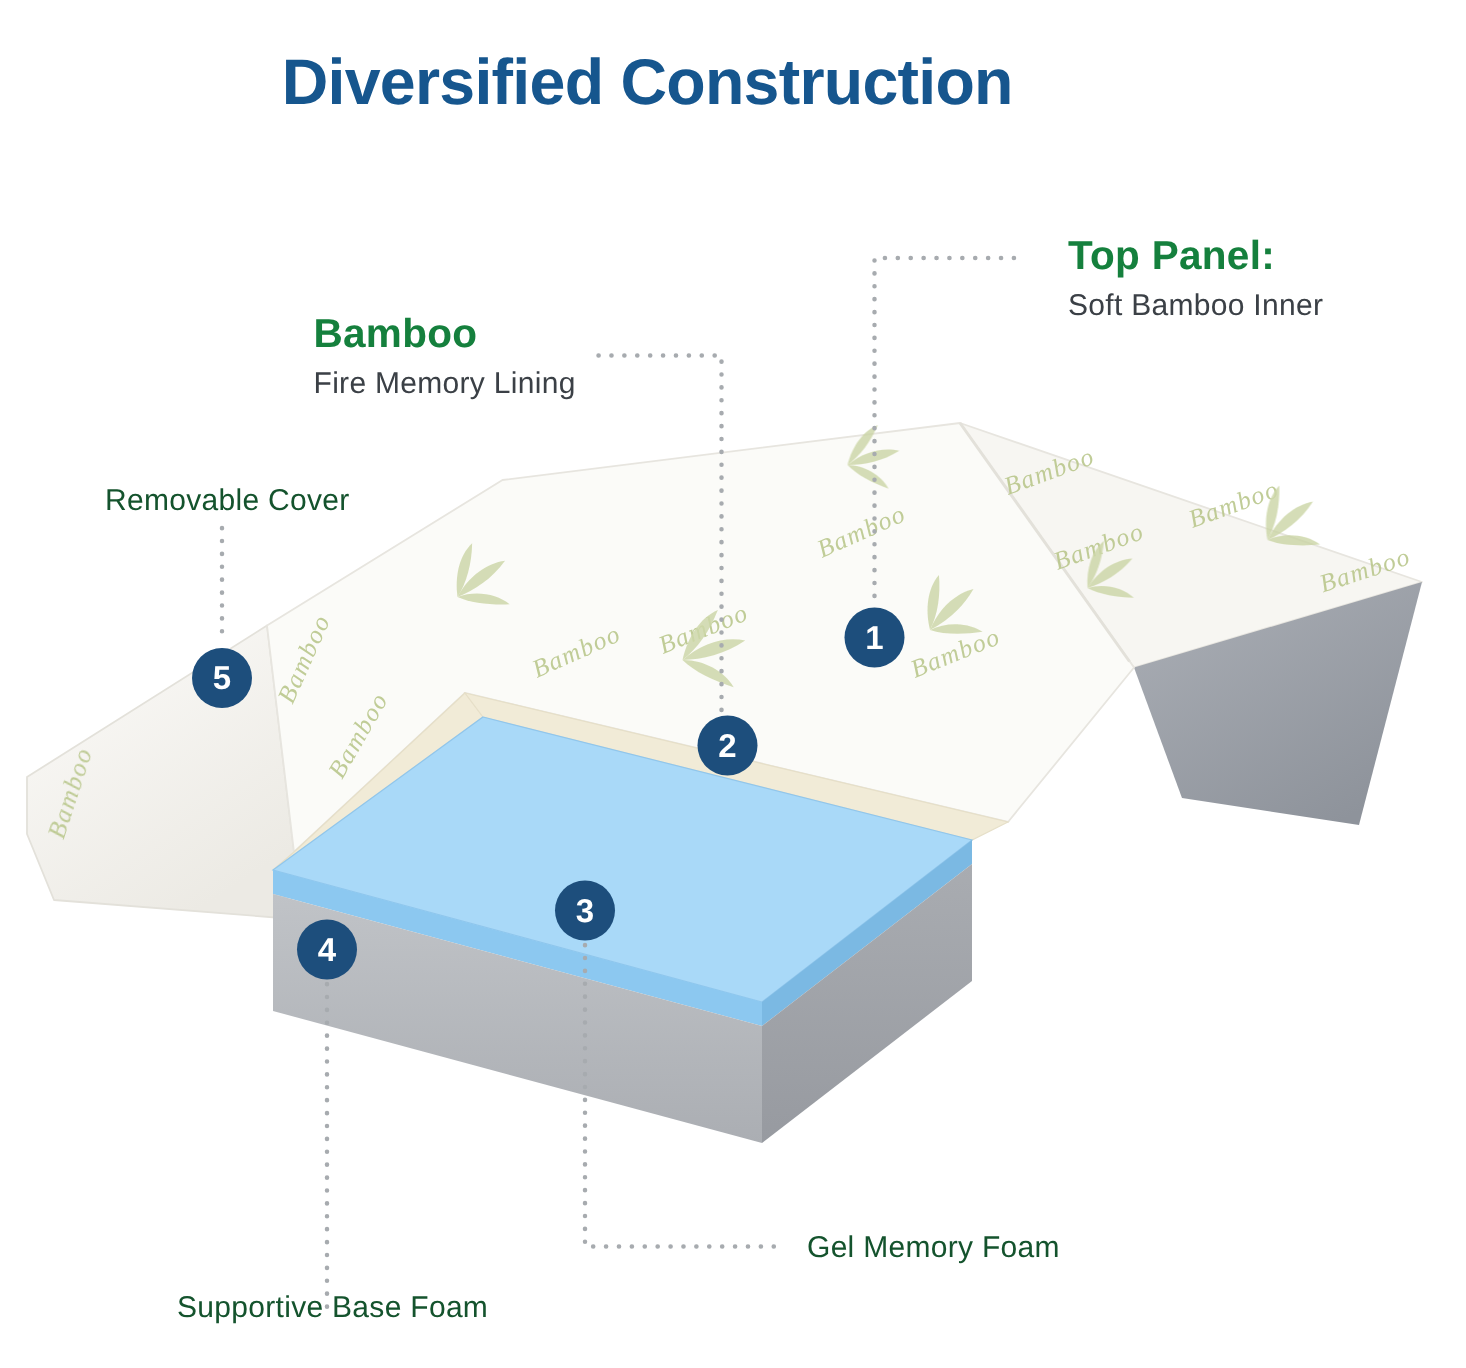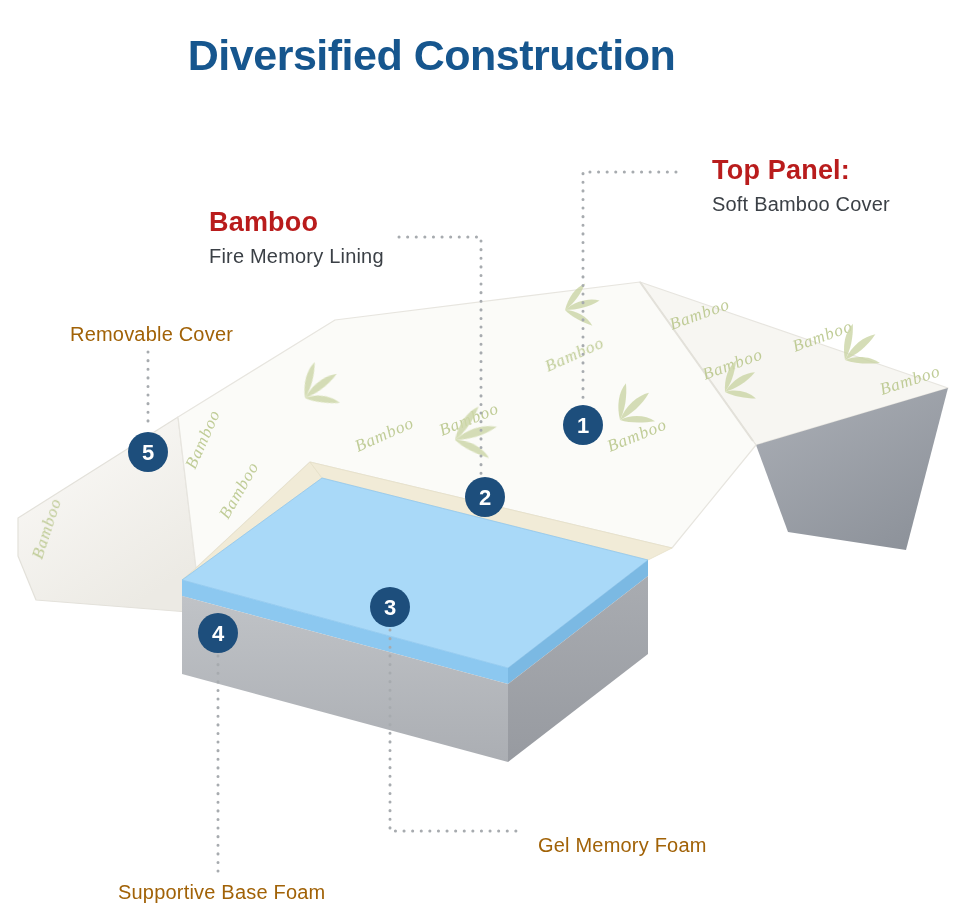--- a/index.html
+++ b/index.html
@@ -8,28 +8,28 @@
     background:#ffffff;
     font-family:"Liberation Sans", sans-serif;
   }
   .stage{position:absolute;left:0;top:0;width:863px;height:912px;}
   svg.illustration{position:absolute;left:0;top:0;}
   .title{
     position:absolute;top:2px;left:0;width:100%;text-align:center;
     font-size:43px;font-weight:800;color:#16568e;letter-spacing:-0.5px;
   }
   .callout-label{position:absolute;white-space:nowrap;}
-  .heading{font-size:27px;font-weight:800;color:#b91c1c;letter-spacing:.2px;}
+  .heading{font-size:27px;font-weight:800;color:#15803d;letter-spacing:.2px;}
   .sub{font-size:20px;color:#3b4046;margin-top:7px;letter-spacing:.2px;}
-  .plain{font-size:20px;color:#a16207;letter-spacing:.2px;}
+  .plain{font-size:20px;color:#14532d;letter-spacing:.2px;}
   #label-top-panel{left:712px;top:155px;}
   #label-inner{left:209px;top:207px;}
   #label-removable{left:70px;top:323px;}
-  #label-gel{left:538px;top:821px;margin-top:13px;}
-  #label-base{left:118px;top:861px;margin-top:20px;}
+  #label-gel{left:538px;top:821px;}
+  #label-base{left:118px;top:861px;}
 </style>
 </head>
 <body>
 
 <div class="stage">
 
   <h1 class="title">Diversified Construction</h1>
 
   <svg class="illustration" width="977" height="912" viewBox="0 0 977 912" xmlns="http://www.w3.org/2000/svg">
     <defs>
@@ -120,21 +120,21 @@
       </g>
       <g>
         <circle cx="148" cy="452" r="20" fill="#1d4e7c"></circle>
         <text x="148" y="452" dominant-baseline="central" fill="#ffffff">5</text>
       </g>
     </g>
   </svg>
 
   <div class="callout-label" id="label-top-panel">
     <div class="heading">Top Panel:</div>
-    <div class="sub">Soft Bamboo Cover</div>
+    <div class="sub">Soft Bamboo Inner</div>
   </div>
 
   <div class="callout-label" id="label-inner">
     <div class="heading">Bamboo</div>
     <div class="sub">Fire Memory Lining</div>
   </div>
 
   <div class="callout-label plain" id="label-removable">Removable Cover</div>
 
   <div class="callout-label plain" id="label-gel">Gel Memory Foam</div>

